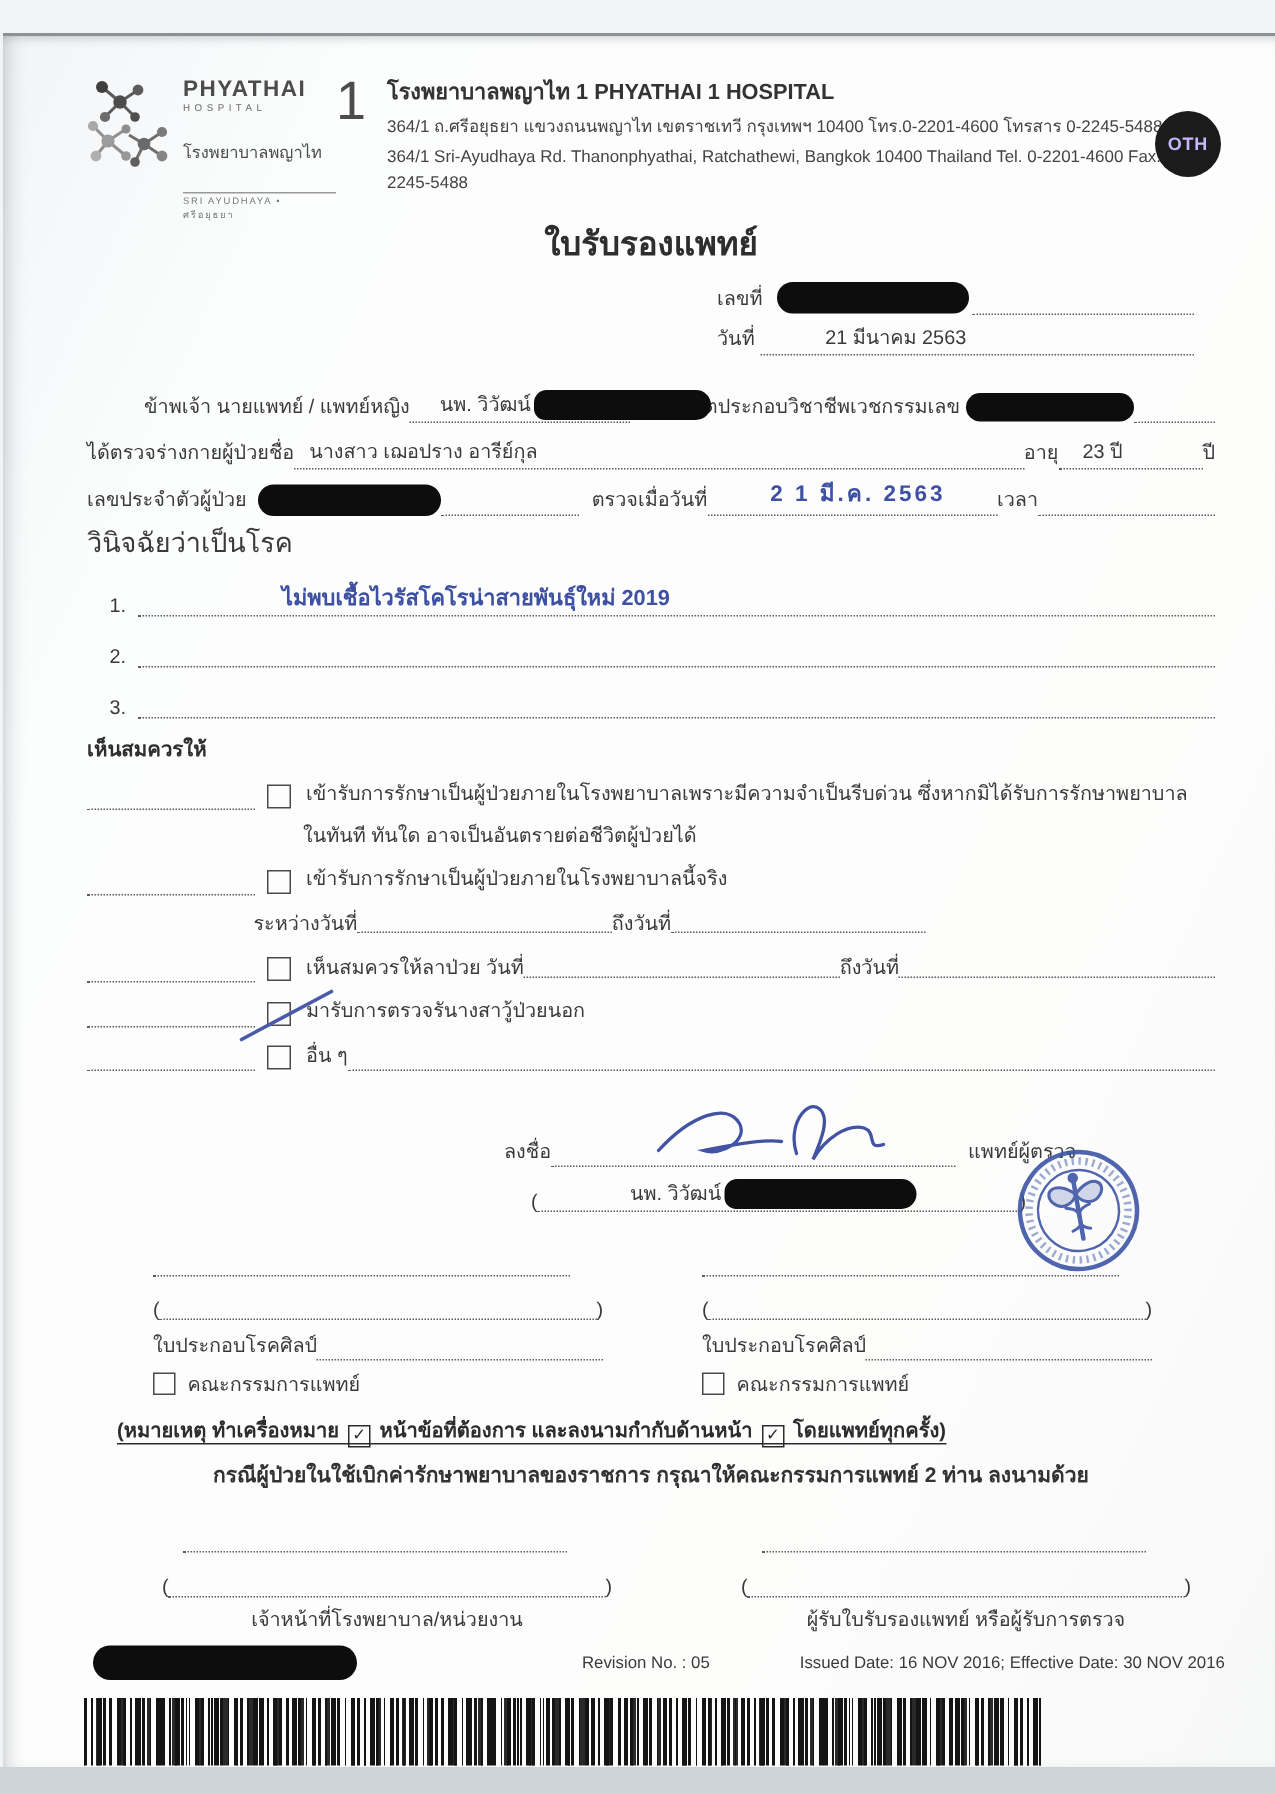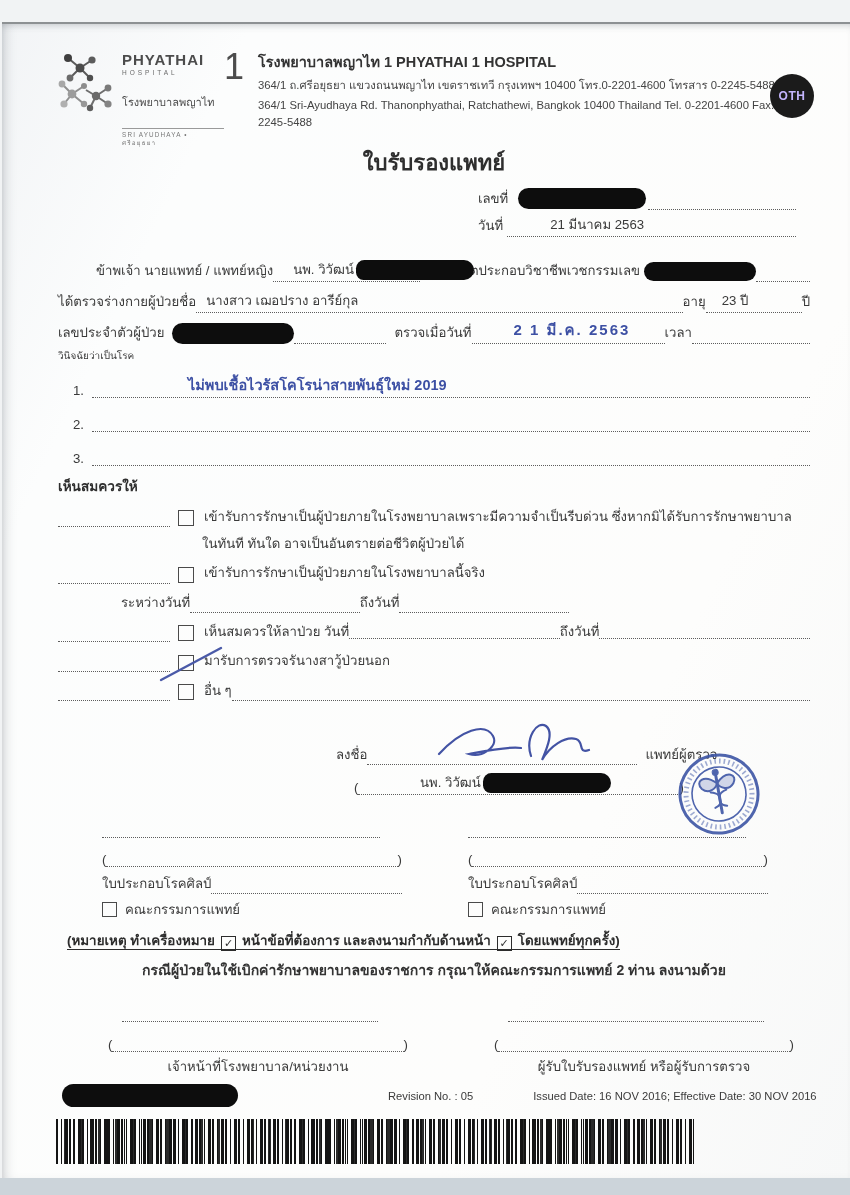--- a/index.html
+++ b/index.html
@@ -53,34 +53,34 @@
   .blob-no{width:128px;height:21px;margin:0 2px 1px 6px;}
 
   
   .intro{margin-top:14px;}
   .intro .row{height:31px;}
   .name-doc{padding-left:14px;display:flex;align-items:flex-end;}
   .blob-doc{width:118px;height:20px;margin:0 0 1px 2px;border-radius:10px 12px 12px 9px;}
   .blob-lic{width:112px;height:19px;margin:0 0 1px 4px;border-radius:10px;}
   .blob-pid{width:122px;height:21px;margin:0 0 0 8px;border-radius:12px;}
   .stamp-blue{color:#3d50a4;font-weight:bold;font-size:15px;letter-spacing:2px;white-space:nowrap;}
-  .diag-label{margin-top:4px;font-size:10px;line-height:1.6;}
+  .diag-label{margin-top:4px;font-size:18px;line-height:1.6;}
   .diag-row{display:flex;align-items:flex-end;height:34px;font-size:13.2px;}
   .diag-no{flex:none;width:26px;text-align:right;margin-right:8px;}
   .diag-blue{position:absolute;left:96px;bottom:1px;color:#3d50a4;font-weight:bold;font-size:14.5px;white-space:nowrap;}
 
   
   .sec-head{font-weight:bold;font-size:13.6px;margin-top:10px;line-height:1.6;color:#2e2e2e;}
   .opt{display:flex;align-items:flex-end;font-size:13.2px;line-height:1.55;margin-top:9px;}
   .opt-dots{flex:none;width:112px;border-bottom:1.6px dotted #5d5d5d;height:1em;}
   .cb{flex:none;width:14px;height:14px;border:1.6px solid #4a4a4a;margin:0 10px 1px 8px;position:relative;background:transparent;}
   .cb .slash{position:absolute;left:-22px;top:-12px;pointer-events:none;}
   .opt-text{white-space:nowrap;}
   .opt-cont{margin-left:144px;font-size:13.2px;line-height:1.55;margin-top:7px;}
-  .opt-sub{display:flex;align-items:flex-end;margin-left:63px;font-size:13.2px;margin-top:8px;width:448px;}
+  .opt-sub{display:flex;align-items:center;margin-left:111px;font-size:13.2px;margin-top:8px;width:448px;}
   .opt-sub .fill{max-width:170px;}
   .opt-inline{flex:1;display:flex;align-items:center;}
 
   
   .sig-block{position:relative;margin-top:34px;margin-left:278px;width:430px;font-size:13.2px;}
   .sig-row{display:flex;align-items:flex-end;height:30px;}
   .sig-scribble{position:absolute;left:60px;bottom:-6px;}
   .sig-name-row{display:flex;align-items:flex-end;height:30px;width:330px;margin-left:18px;position:relative;}
   .sig-name{position:absolute;left:66px;bottom:2px;white-space:nowrap;display:flex;align-items:flex-end;}
   .blob-sig{width:128px;height:20px;margin:0 0 0 2px;border-radius:11px 13px 13px 10px;}
@@ -88,21 +88,21 @@
 
   
   .midcols{display:grid;grid-template-columns:300px 300px;column-gap:66px;margin-left:44px;margin-top:16px;font-size:13.2px;}
   .midcol .r1{border-bottom:1.6px dotted #5d5d5d;height:26px;margin-right:22px;}
   .midcol .r2{display:flex;align-items:flex-end;height:29px;}
   .midcol .r3{display:flex;align-items:flex-end;height:27px;}
   .midcol .r4{display:flex;align-items:center;height:26px;margin-top:2px;}
   .cb2{flex:none;width:13px;height:13px;border:1.6px solid #4a4a4a;margin-right:8px;}
 
   
-  .note1{margin-top:8px;text-align:left;margin-left:9px;font-size:13.4px;font-weight:bold;color:#2c2c2c;line-height:1.7;}
+  .note1{margin-top:8px;text-align:left;margin-left:20px;font-size:13.4px;font-weight:bold;color:#2c2c2c;line-height:1.7;}
   .note1 .u{border-bottom:1.6px solid #2c2c2c;padding-bottom:1px;}
   .cbi{display:inline-block;width:13px;height:13px;border:1.7px solid #2c2c2c;font-size:11px;line-height:12px;text-align:center;vertical-align:-2px;margin:0 6px;font-weight:bold;}
   .note2{text-align:center;font-size:14px;font-weight:600;margin-top:6px;line-height:1.6;color:#333;}
 
   
   .botcols{display:grid;grid-template-columns:330px 330px;column-gap:56px;margin-left:50px;margin-top:14px;font-size:13.2px;}
   .botcol .r1{border-bottom:1.6px dotted #5d5d5d;height:26px;margin:0 60px 0 14px;}
   .botcol .r2{display:flex;align-items:flex-end;height:30px;margin-right:30px;}
   .botcol .r3{text-align:center;height:30px;line-height:30px;margin-right:30px;}
 

